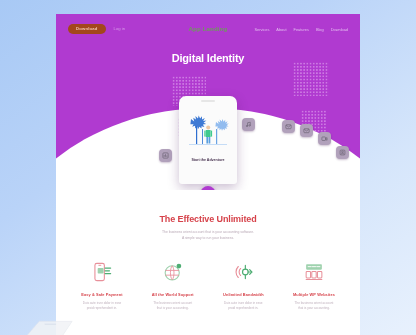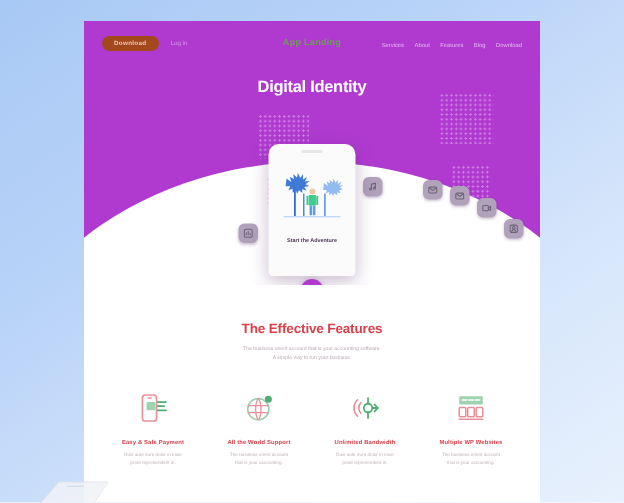--- a/index.html
+++ b/index.html
@@ -377,21 +377,21 @@
       </div>
       <div class="phone-caption">Start the Adventure</div>
     </div>
 
     <div class="scroll-btn">
       
     </div>
   </section>
 
   <section class="features">
-    <h2 class="feat-title">The Effective Features</h2>
+    <h2 class="feat-title">The Effective Unlimited</h2>
     <p class="feat-sub">
       <span>The business orient account that is your accounting software.</span><br>
       <span>A simple way to run your business.</span>
     </p>
 
     <div class="cards">
 
       <div class="card">
         <div class="card-icon">
           <svg viewBox="0 0 28 28" fill="none">

